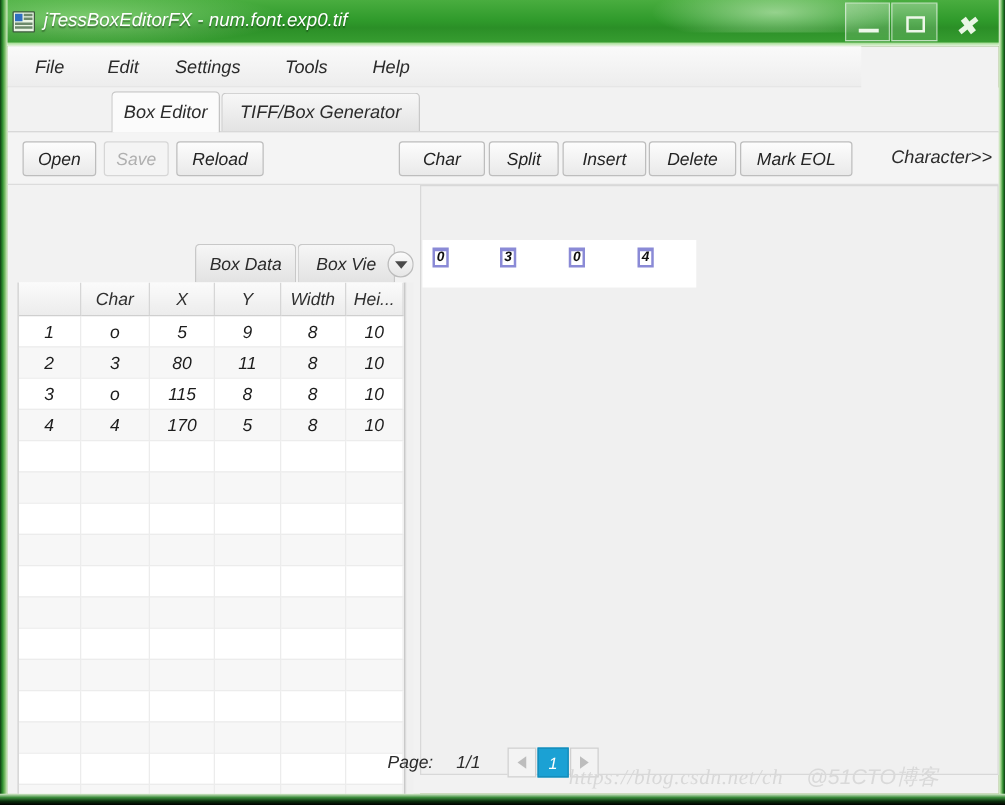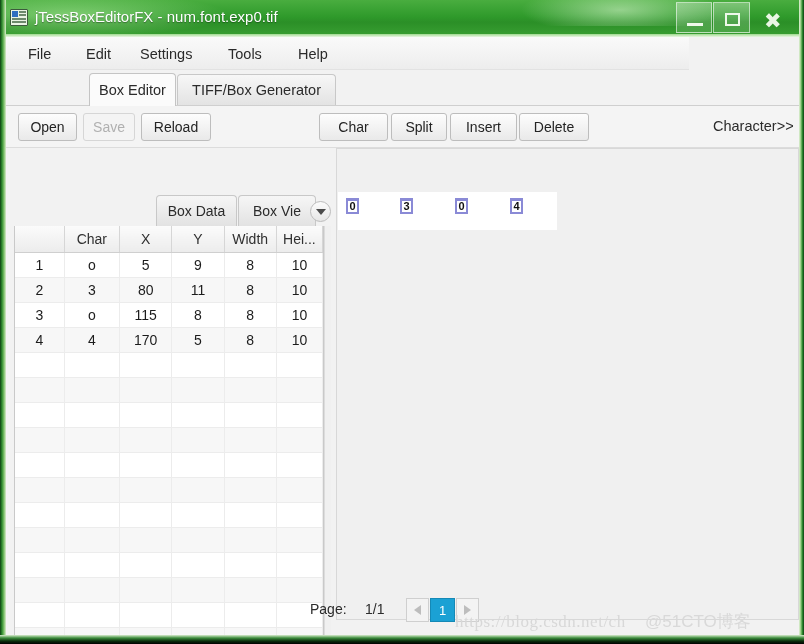--- a/index.html
+++ b/index.html
@@ -11,20 +11,21 @@
     background: #ffffff;
   }
 
   
   .window {
     position: absolute;
     left: 0; top: 0;
     width: 804px; height: 644px;
     background: #4d7c0f;
     overflow: hidden;
+    font-style: italic;
   }
 
   
   .frame-left  { position:absolute; left:0; top:0; width:6px; height:644px;
                  background:linear-gradient(to right,#0d3d12,#2f8c2f,#7fc06a,#d8eccd); }
   .frame-bottom{ position:absolute; left:0; bottom:0; width:804px; height:9px;
                  background:linear-gradient(to bottom,#d8eccd,#3c8c3c,#0b2f0d,#000000); }
   .frame-right { position:absolute; right:0; top:0; width:5px; height:644px;
                  background:linear-gradient(to left,#0d3d12,#2f8c2f,#9ed089,#e4f2db); }
 
@@ -292,20 +293,21 @@
     </div>
 
     <div class="toolbar">
       <div class="tbtn" style="left:12px;width:59px">Open</div>
       <div class="tbtn disabled" style="left:77px;width:52px">Save</div>
       <div class="tbtn" style="left:135px;width:70px">Reload</div>
       <div class="tbtn" style="left:313px;width:69px">Char</div>
       <div class="tbtn" style="left:385px;width:56px">Split</div>
       <div class="tbtn" style="left:444px;width:67px">Insert</div>
       <div class="tbtn" style="left:513px;width:70px">Delete</div>
+      <div class="tbtn" style="left:586px;width:90px">Mark EOL</div>
       <div class="char-label">Character&gt;&gt;</div>
     </div>
 
     <div class="leftpanel">
 
       <div class="subtabstrip">
         <div class="subtab" style="left:142px;width:81px">Box Data</div>
         <div class="subtab" style="left:224px;width:78px">Box Vie</div>
         <div class="tab-more">
             <div class="cv"></div>

